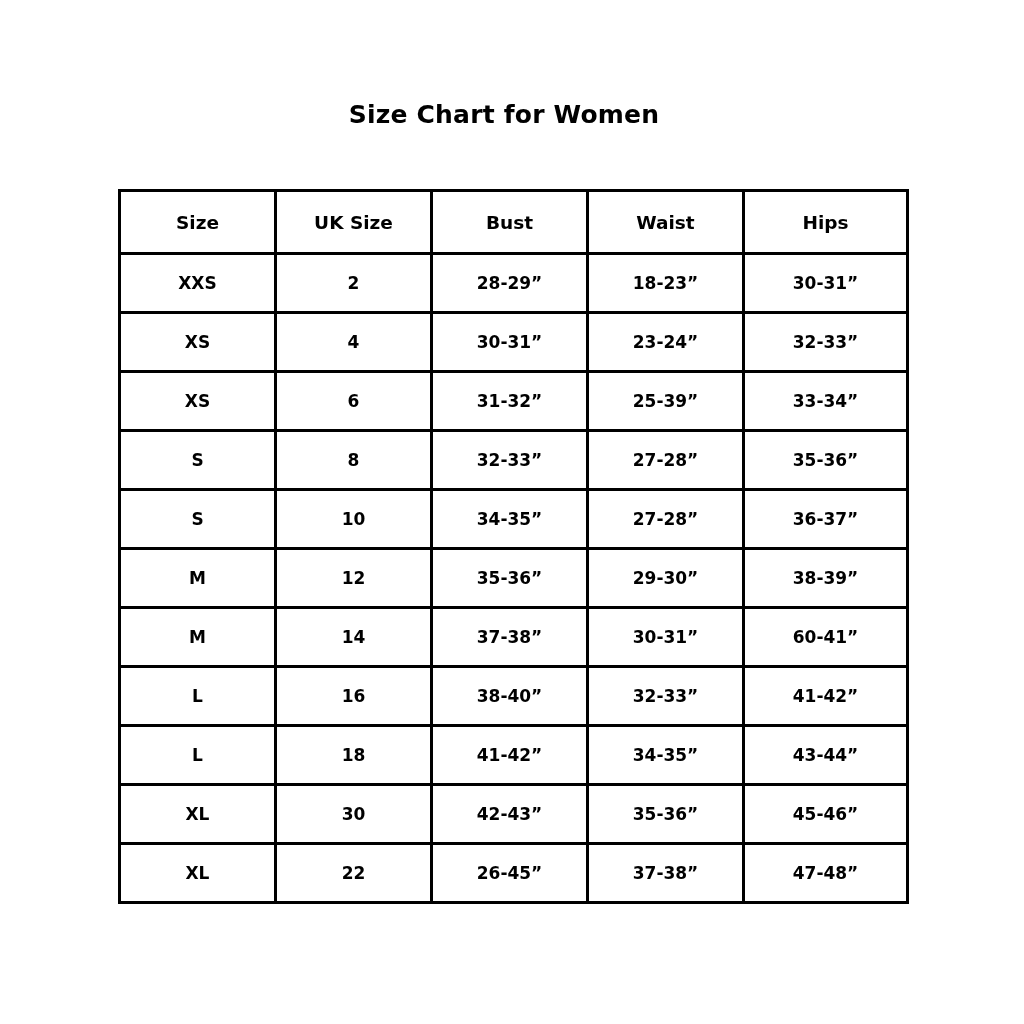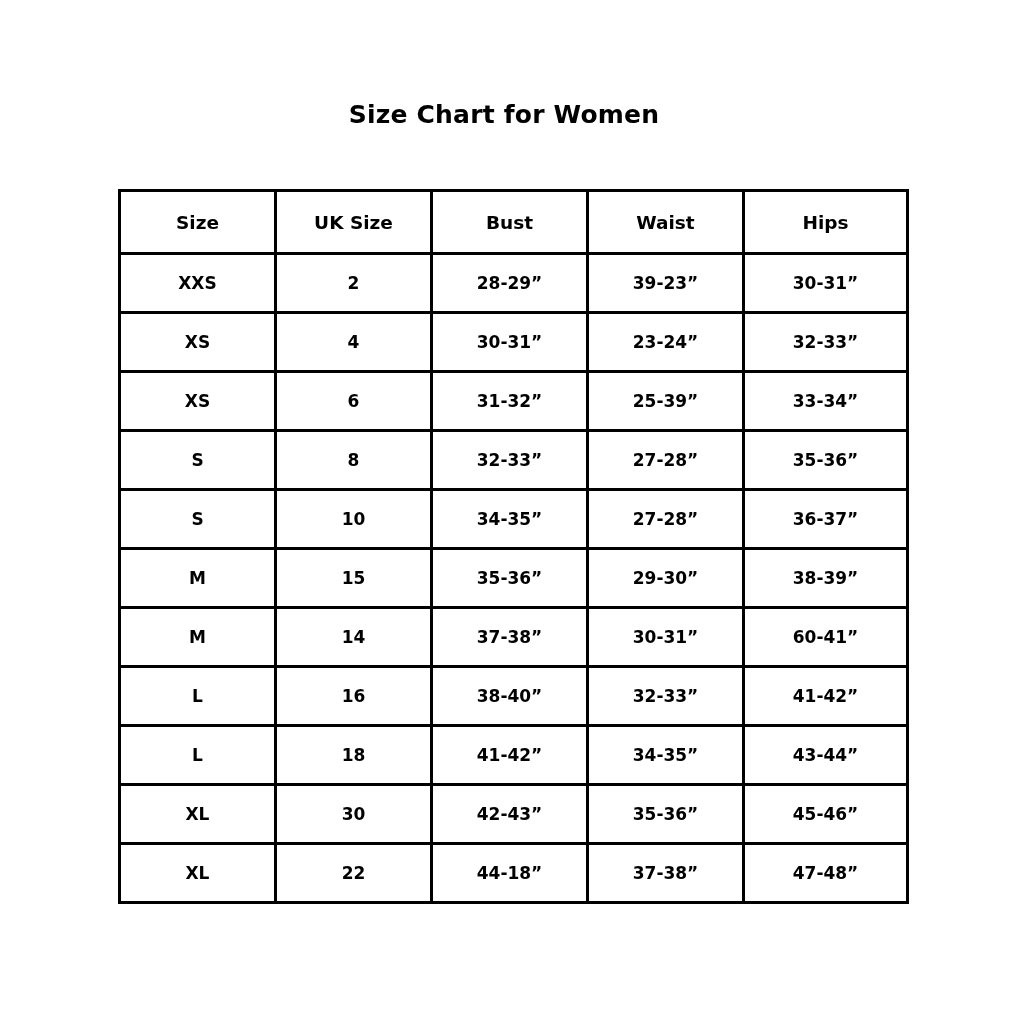--- a/index.html
+++ b/index.html
@@ -87,21 +87,21 @@
           <th>Bust</th>
           <th>Waist</th>
           <th>Hips</th>
         </tr>
       </thead>
       <tbody>
         <tr>
           <td>XXS</td>
           <td>2</td>
           <td>28-29”</td>
-          <td>39-23”</td>
+          <td>18-23”</td>
           <td>30-31”</td>
         </tr>
         <tr>
           <td>XS</td>
           <td>4</td>
           <td>30-31”</td>
           <td>23-24”</td>
           <td>32-33”</td>
         </tr>
         <tr>
@@ -120,21 +120,21 @@
         </tr>
         <tr>
           <td>S</td>
           <td>10</td>
           <td>34-35”</td>
           <td>27-28”</td>
           <td>36-37”</td>
         </tr>
         <tr>
           <td>M</td>
-          <td>15</td>
+          <td>12</td>
           <td>35-36”</td>
           <td>29-30”</td>
           <td>38-39”</td>
         </tr>
         <tr>
           <td>M</td>
           <td>14</td>
           <td>37-38”</td>
           <td>30-31”</td>
           <td>60-41”</td>
@@ -156,21 +156,21 @@
         <tr>
           <td>XL</td>
           <td>30</td>
           <td>42-43”</td>
           <td>35-36”</td>
           <td>45-46”</td>
         </tr>
         <tr>
           <td>XL</td>
           <td>22</td>
-          <td>44-18”</td>
+          <td>26-45”</td>
           <td>37-38”</td>
           <td>47-48”</td>
         </tr>
       </tbody>
     </table>
   </div>
 
 </div>
 
 </body></html>

